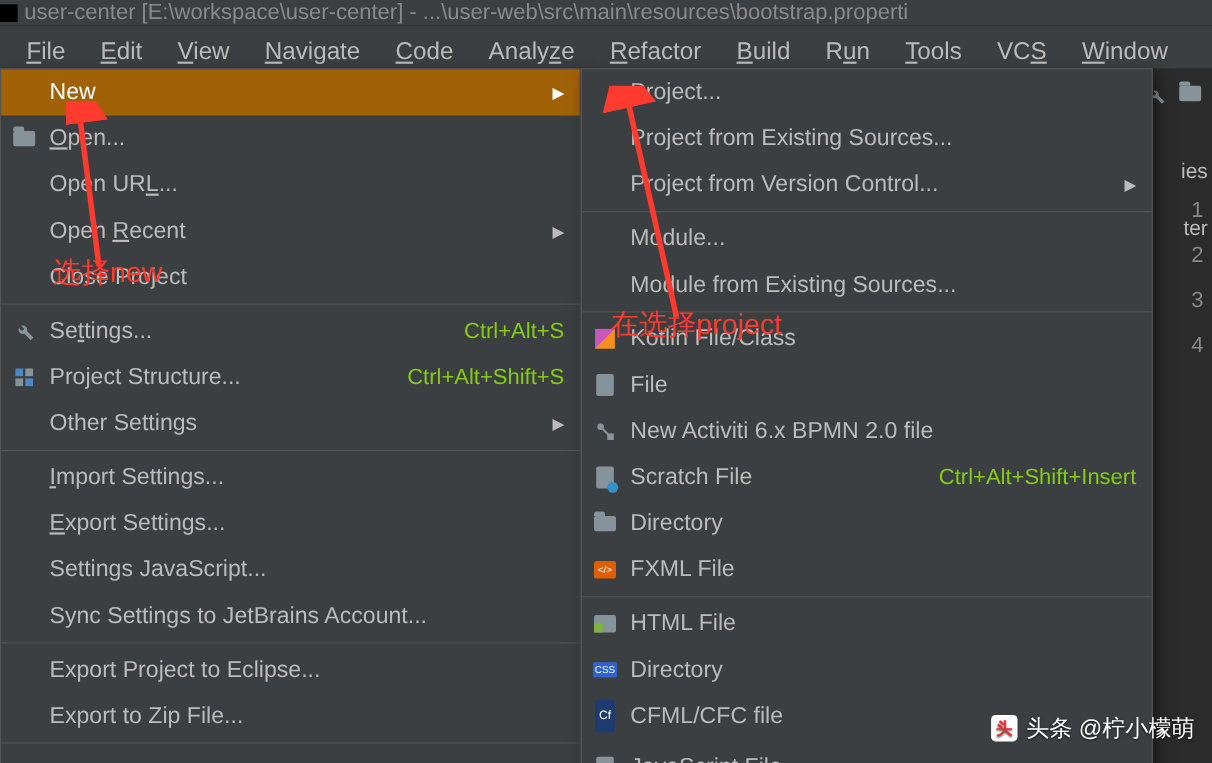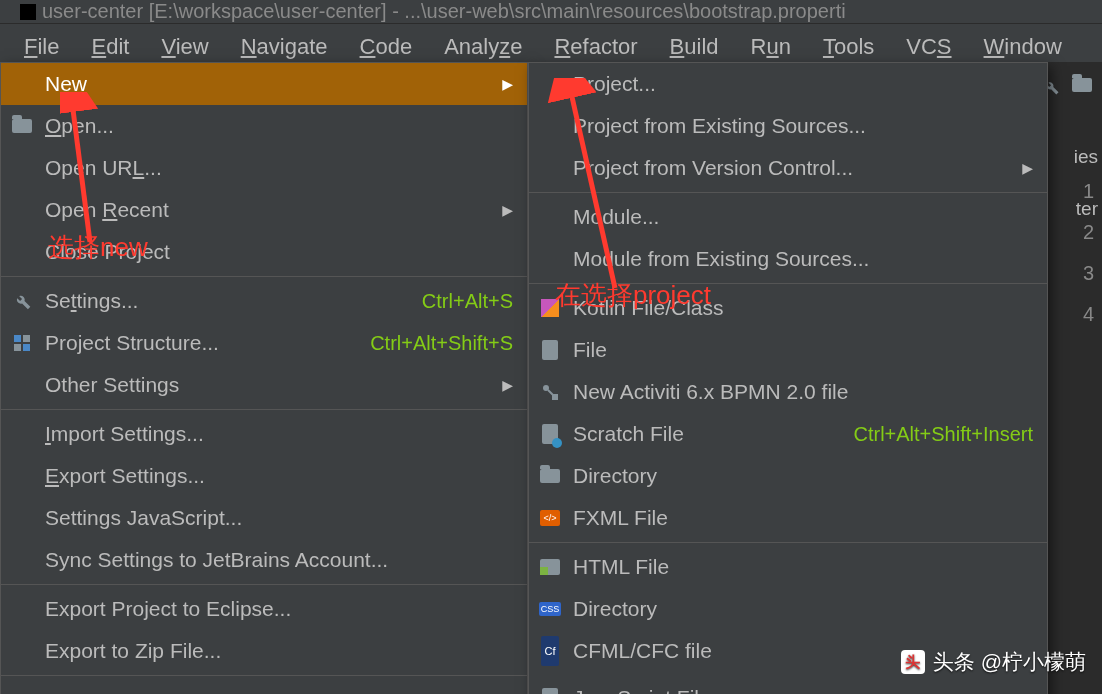--- a/index.html
+++ b/index.html
@@ -9,21 +9,21 @@
   color: #bbbbbb;
   width: 1102px;
   height: 694px;
   overflow: hidden;
   position: relative;
   font-size: 19px;
 }
 .title-bar {
   background: #3c3f41;
   color: #8a8a8a;
-  padding: 2px 20px;
+  padding: 2px 0;
   font-size: 20px;
   display: flex;
   align-items: center;
   gap: 6px;
   height: 24px;
   border-bottom: 1px solid #2b2b2b;
 }
 .app-icon {
   width: 16px; height: 16px; background: #000; display: inline-block;
 }

